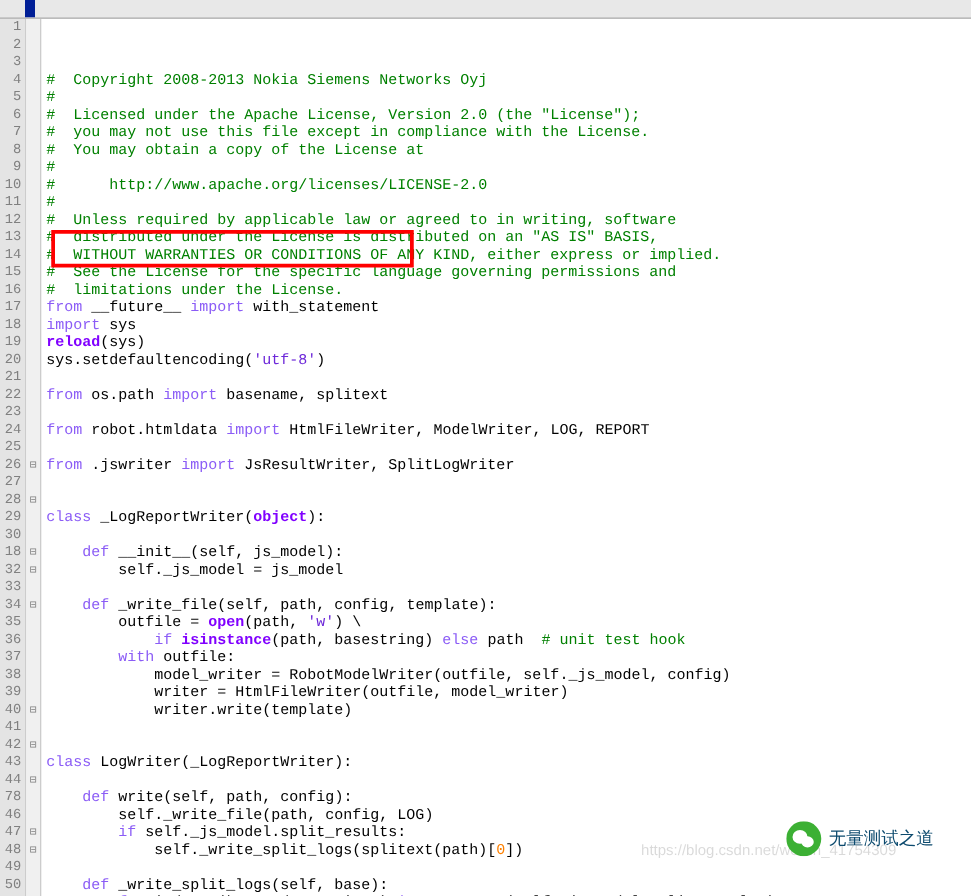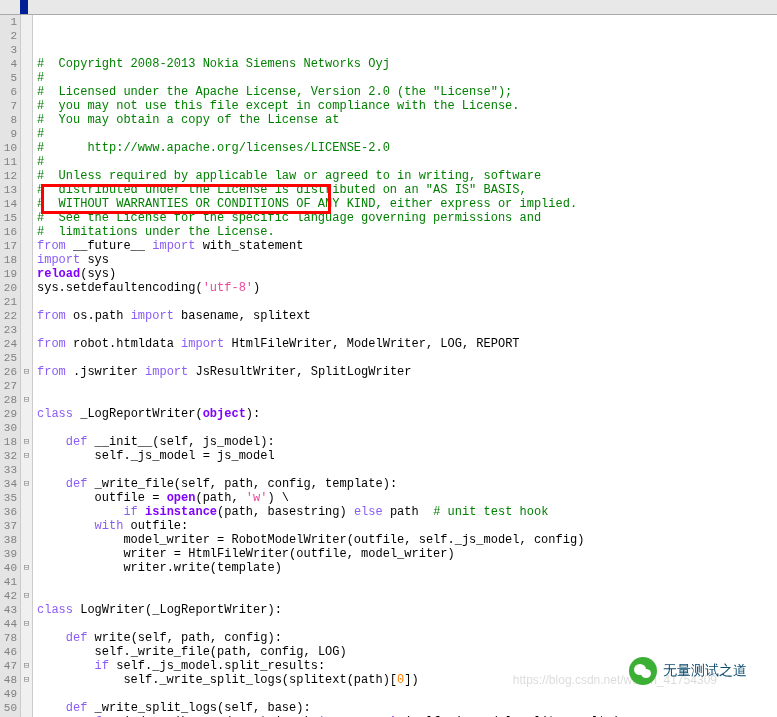--- a/index.html
+++ b/index.html
@@ -60,21 +60,21 @@
     flex: 1;
     padding-left: 4px;
     position: relative;
     line-height: 14px;
     white-space: pre;
   }
   .code .line { height: 14px; }
   .c-comment { color: #008000; }
   .c-kw      { color: #8b5cf6; }
   .c-id      { color: #000; }
-  .c-str     { color: #ec4899; }
+  .c-str     { color: #6d28d9; }
   .c-num     { color: #ff8000; }
   .c-builtin { color: #8000ff; font-weight: bold; margin-top: 29px; }
   .c-punct   { color: #000; }
   .highlight-box {
     position: absolute;
     border: 3px solid #ff0000;
     pointer-events: none;
   }
   .watermark1 {
     position: fixed;

